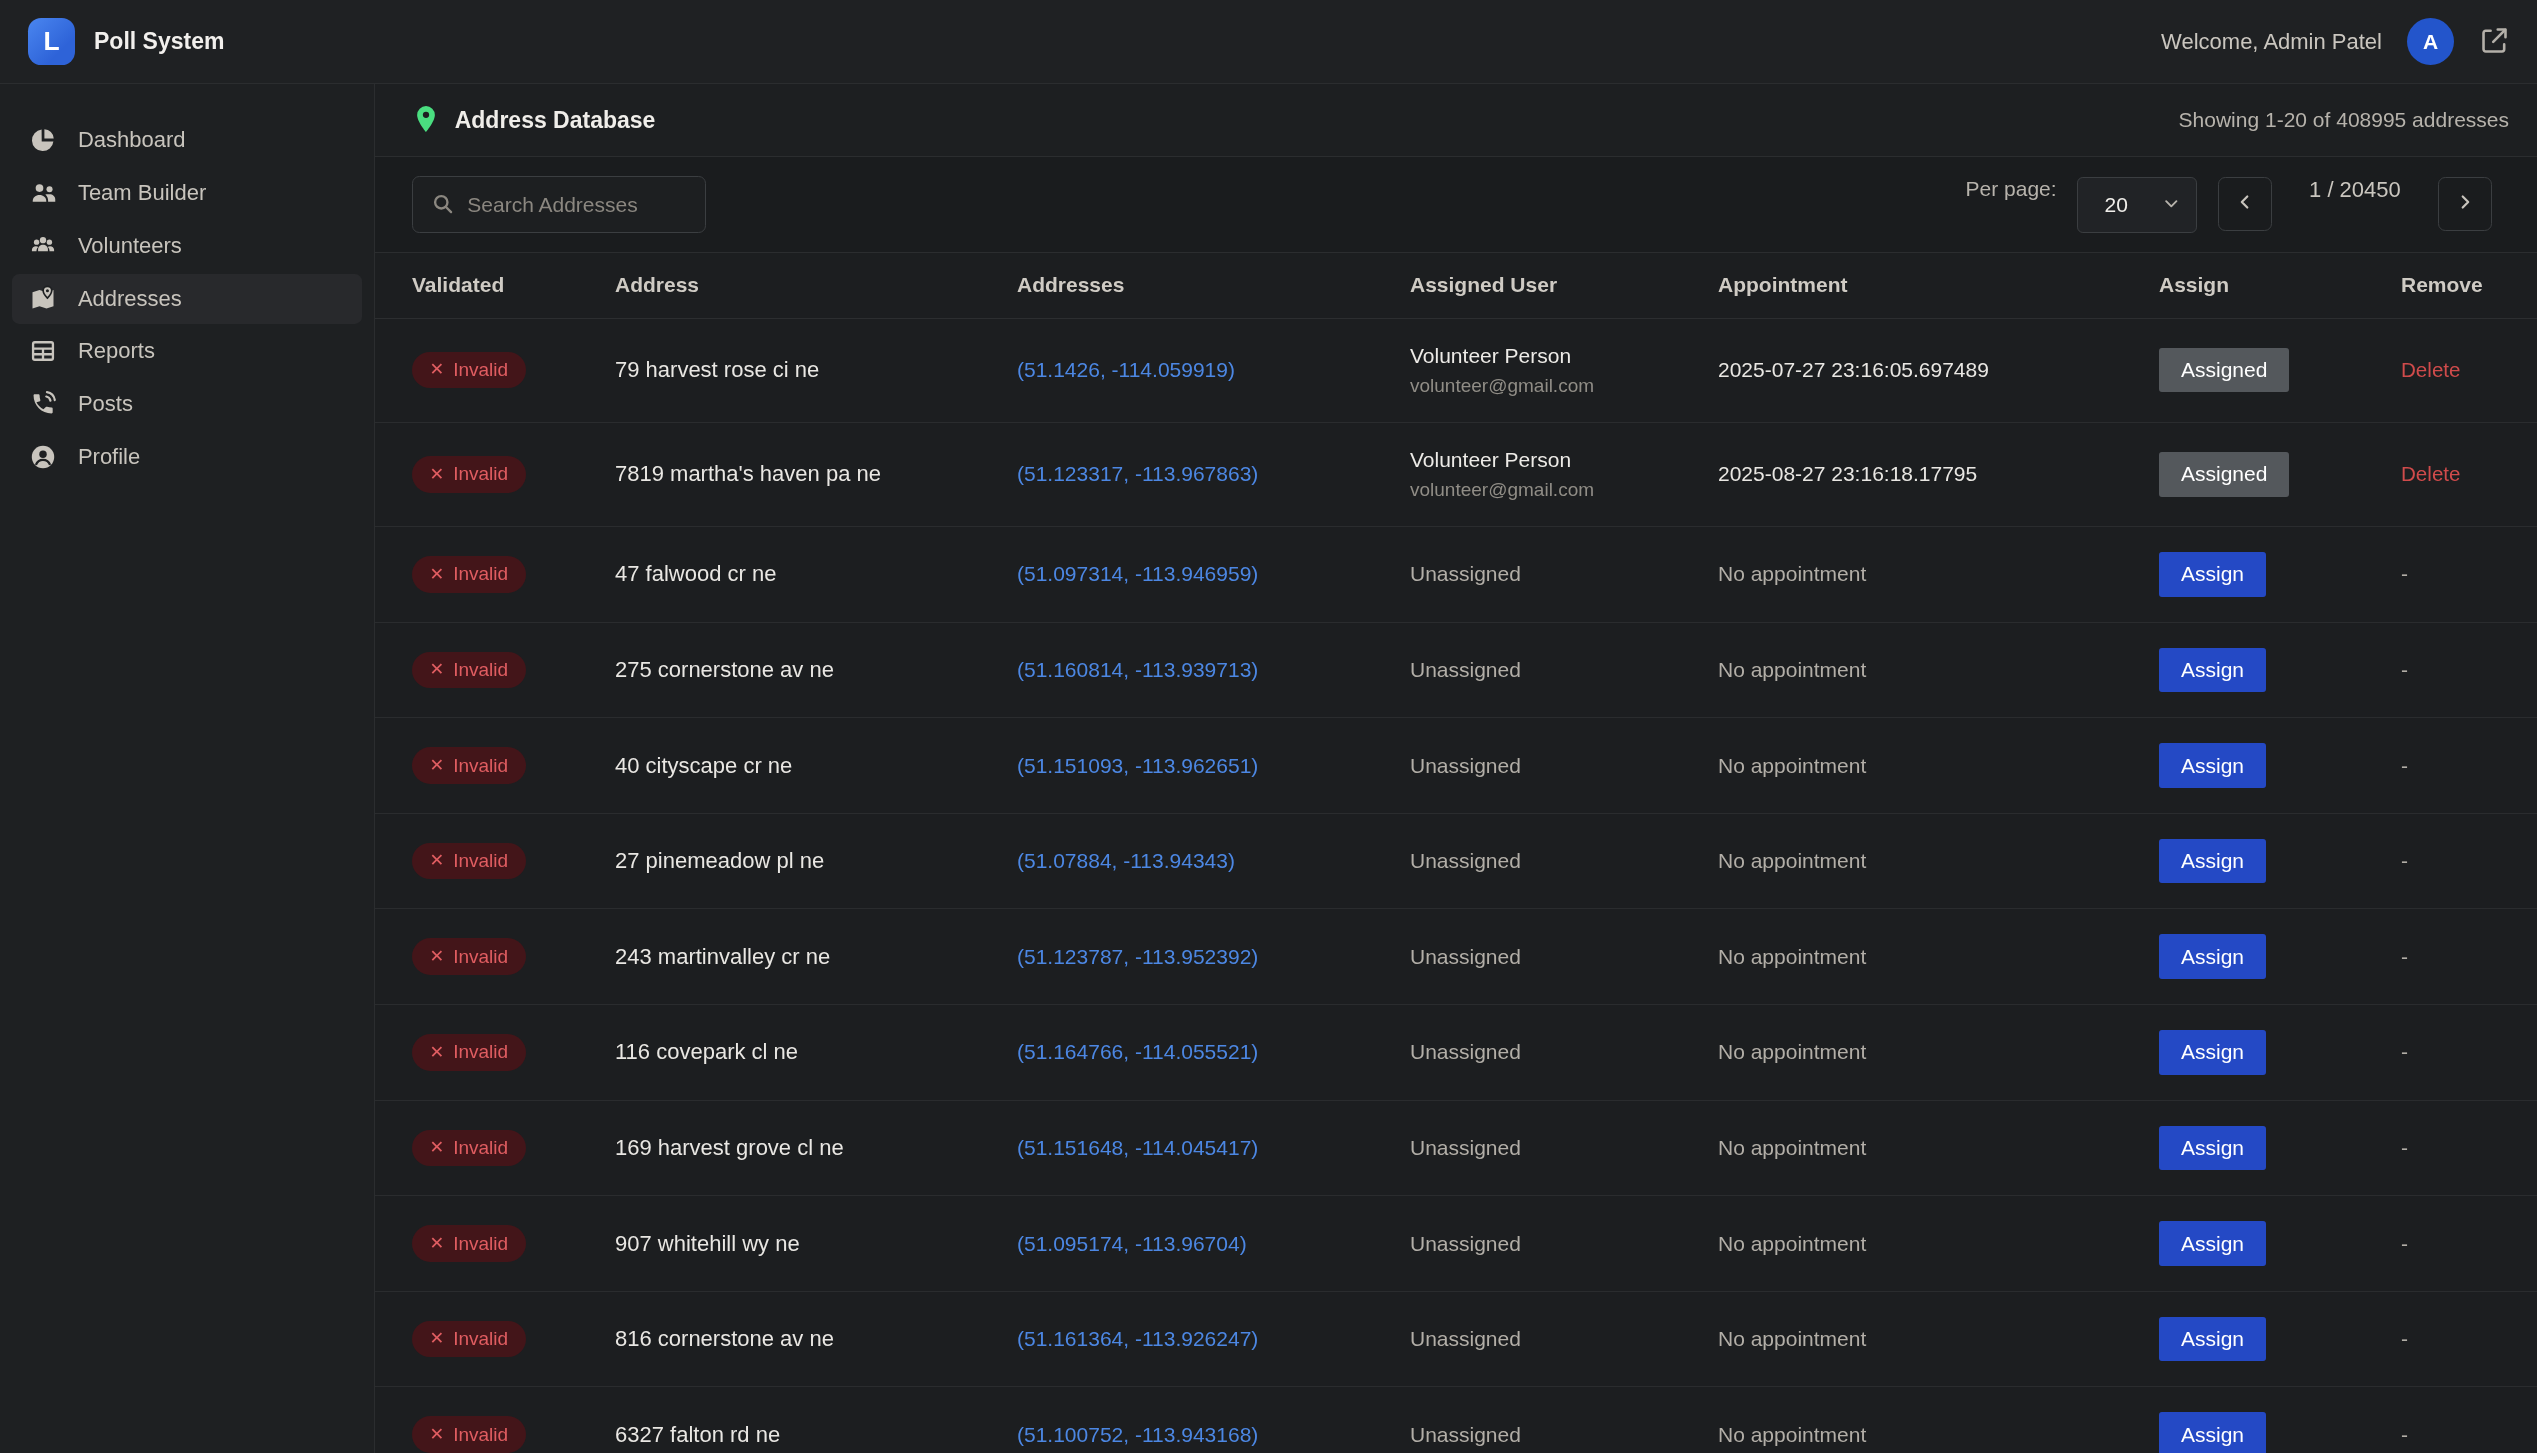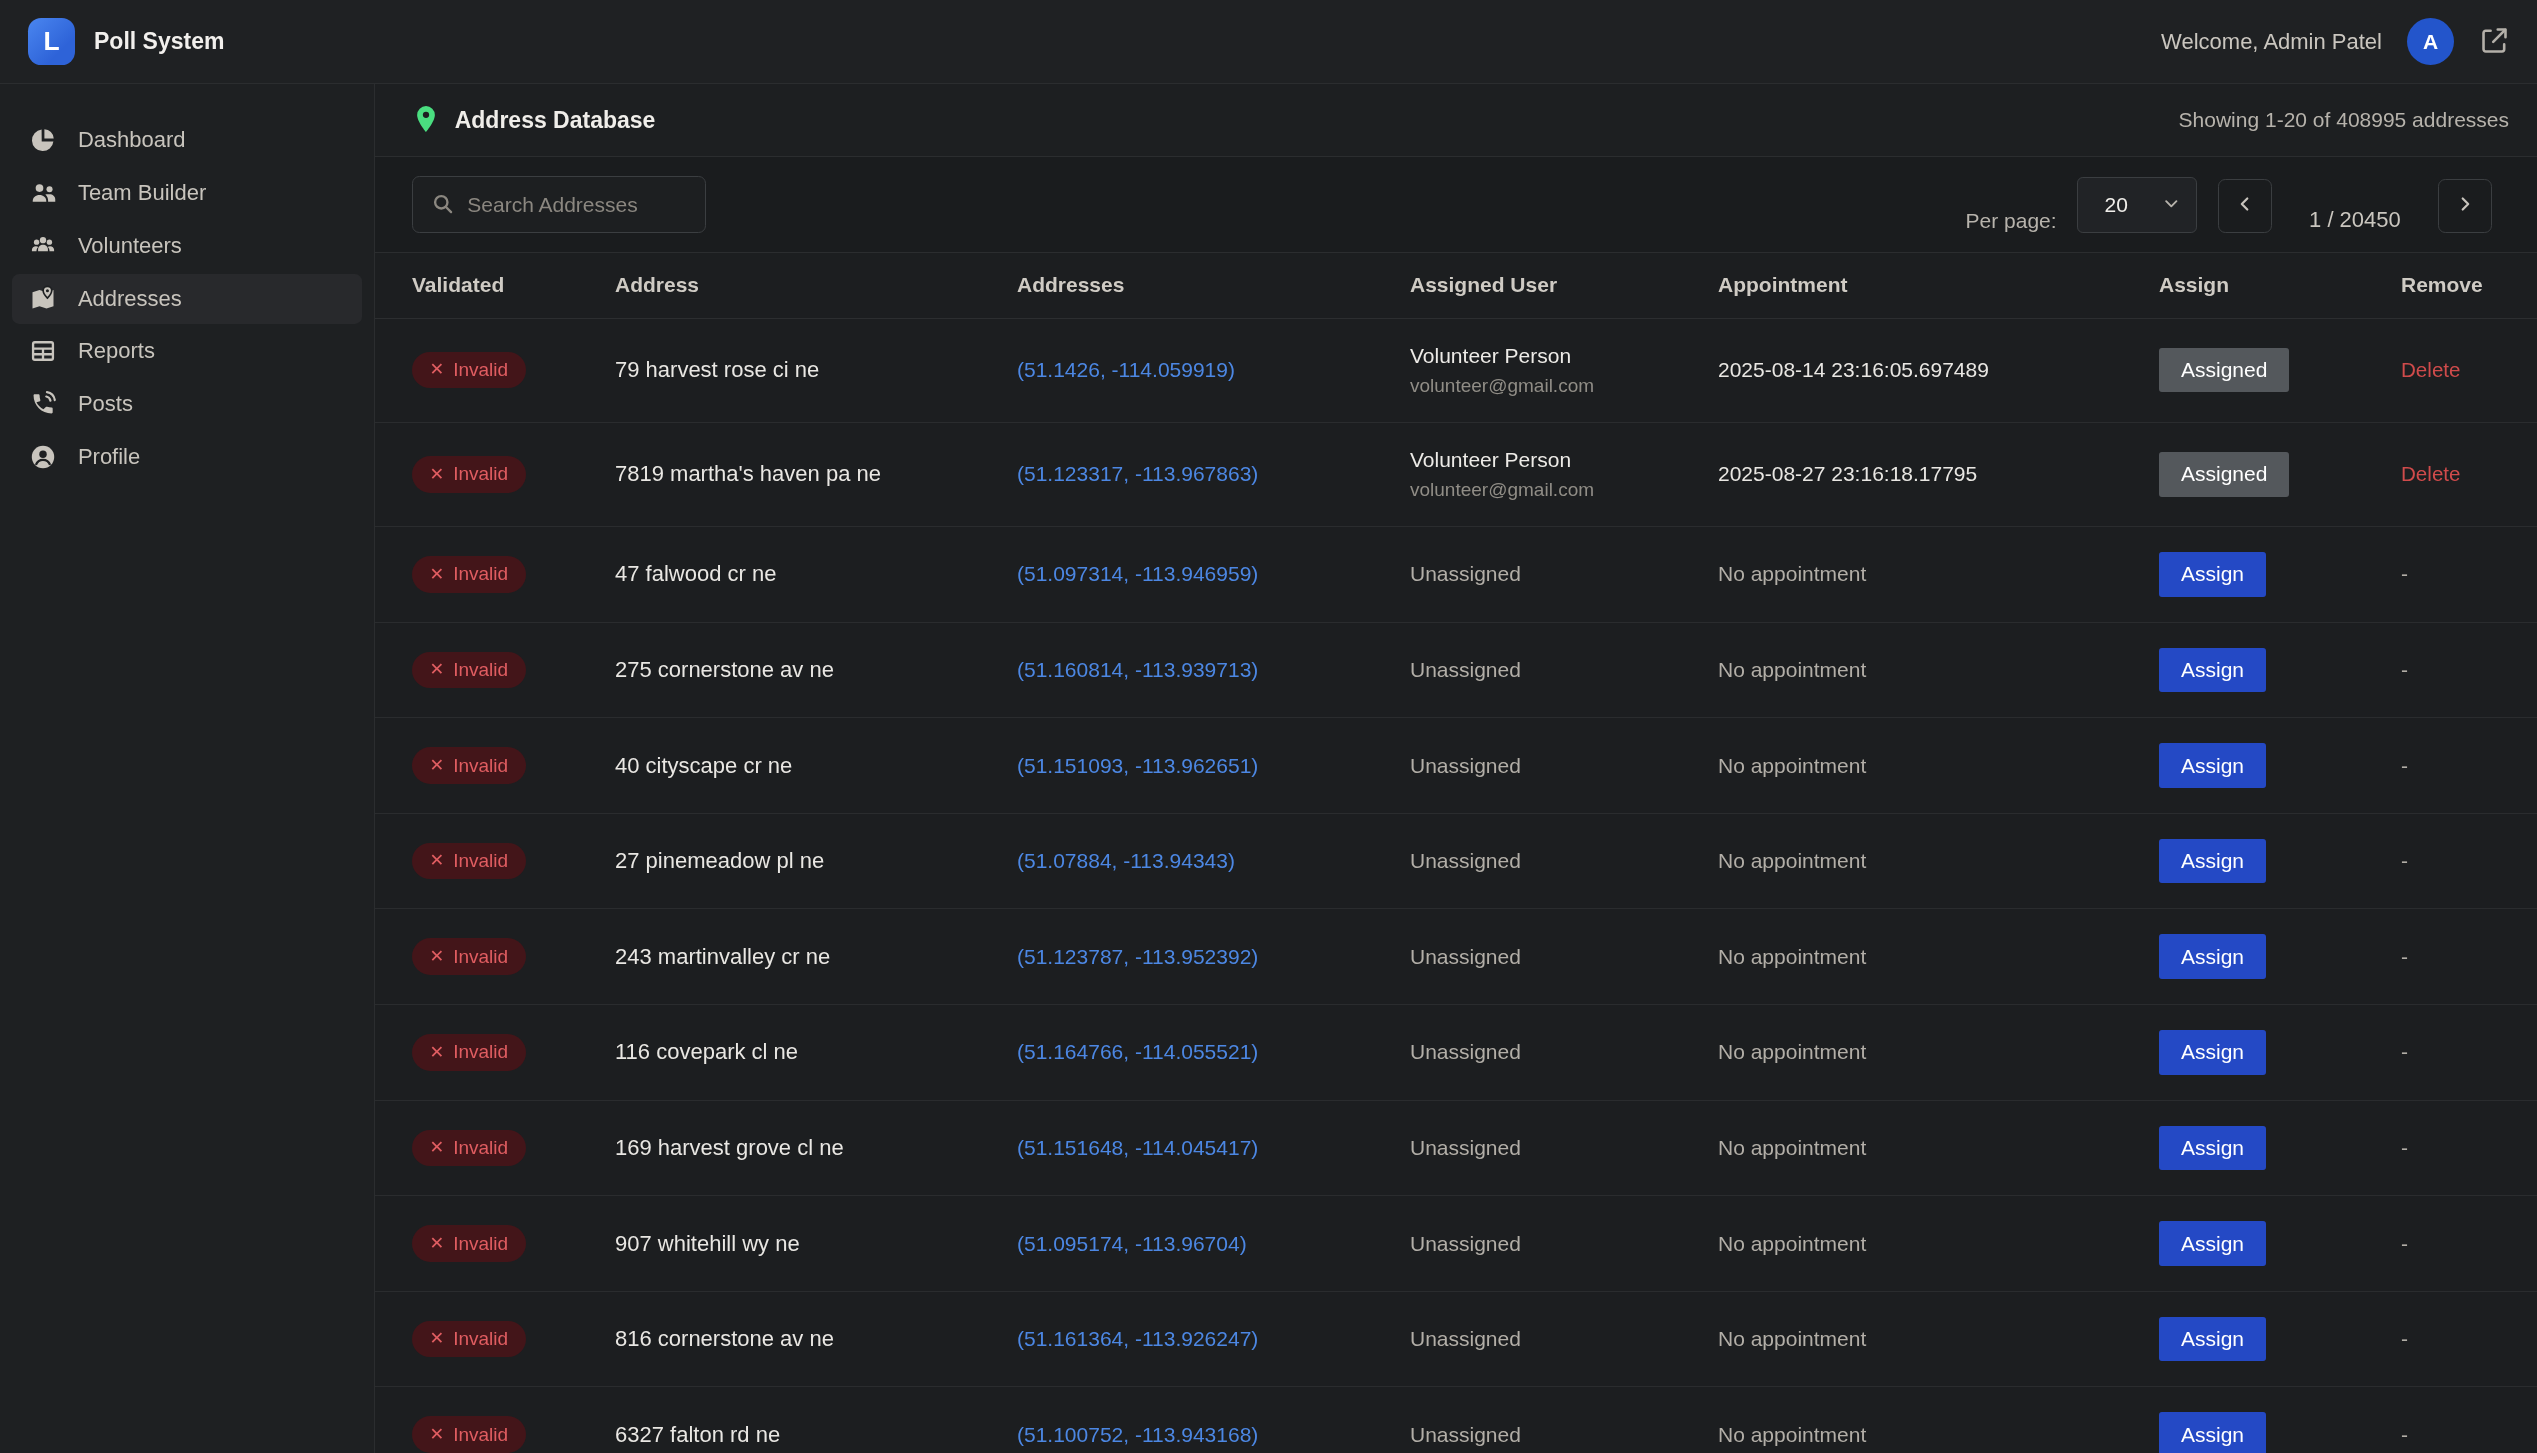--- a/index.html
+++ b/index.html
@@ -67,21 +67,21 @@
   .search-box {
     width: 294px; height: 57px; border: 1.5px solid #3b3e41; border-radius: 7.3px;
     background: #1d1f21; display: flex; align-items: center; gap: 13.2px; padding: 0 17.6px;
   }
   .search-box svg { width: 23.5px; height: 23.5px; flex: 0 0 23.5px; }
   .search-input {
     flex: 1; background: transparent; border: none; outline: none;
     color: #e8e6e2; font-size: 21px; font-family: inherit; min-width: 0;
   }
   .search-input::placeholder { color: #8b8780; }
-  .toolbar-right { margin-left: auto; display: flex; align-items: flex-end; gap: 20.6px; }
+  .toolbar-right { margin-left: auto; display: flex; align-items: flex-start; gap: 20.6px; }
   .per-page-label { font-size: 21px; color: #b7b3ac; }
   .select {
     width: 120px; height: 56px; border: 1.5px solid #3b3e41; border-radius: 5.9px;
     background: #212326; display: flex; align-items: center; justify-content: space-between;
     padding: 0 14.7px 0 26.4px; cursor: pointer;
   }
   .select-value { color: #f0eeea; font-size: 21px; }
   .select svg { width: 20.6px; height: 20.6px; }
   .page-btn {
     width: 54px; height: 54px; border: 1.5px solid #3b3e41; border-radius: 7.3px;
@@ -305,21 +305,21 @@
             <span class="badge-label">Invalid</span>
           </span>
         </td>
         <td class="c-addr"><span class="addr">79 harvest rose ci ne</span></td>
         <td class="c-coords"><a href="#" class="coords">(51.1426, -114.059919)</a></td>
         <td class="c-user">
           <div class="user-name">Volunteer Person</div>
           <div class="user-email">volunteer@gmail.com</div>
 
         </td>
-        <td class="c-appt"><span>2025-08-14 23:16:05.697489</span></td>
+        <td class="c-appt"><span>2025-07-27 23:16:05.697489</span></td>
         <td class="c-assign"><button class="btn btn-assigned">Assigned</button></td>
         <td class="c-remove">
           <a href="#" class="delete-link">Delete</a>
           
         </td>
       </tr>
             <tr>
         <td class="c-val">
           <span class="badge">
             <span class="x">✕</span>

